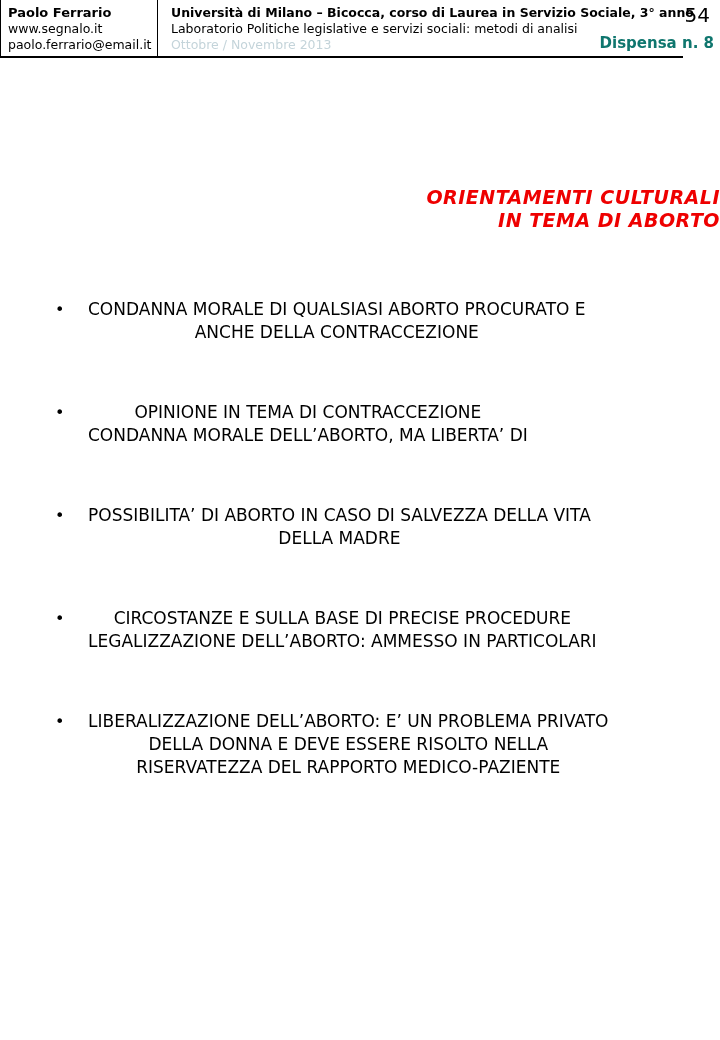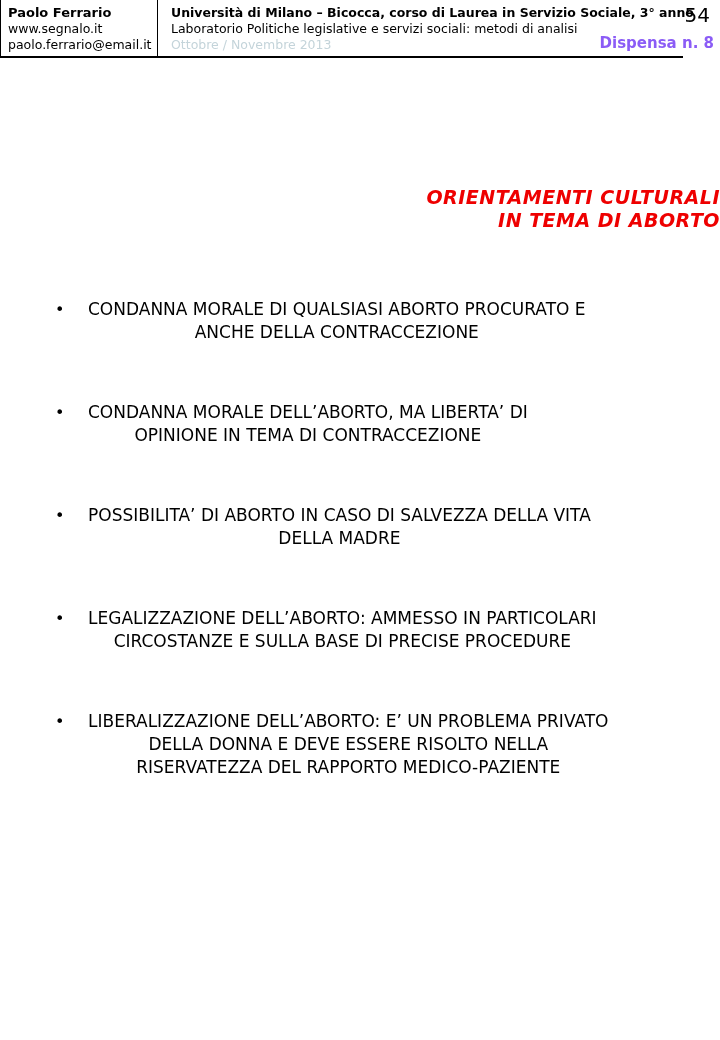--- a/index.html
+++ b/index.html
@@ -53,21 +53,21 @@
     font-size: 20px;
     font-weight: normal;
     line-height: 22px;
   }
   .dispensa {
     position: absolute;
     top: 34px;
     right: 6px;
     font-size: 15px;
     font-weight: bold;
-    color: #8b5cf6;
+    color: #0f766e;
     white-space: nowrap;
   }
 
   
   .slide-title {
     margin-top: 128px;
     text-align: right;
     color: #ee0000;
     font-weight: bold;
     font-style: italic;
@@ -131,38 +131,38 @@
     <span class="bullet-marker">•</span>
     <div class="bullet-text">
       <div class="bullet-line">CONDANNA MORALE DI QUALSIASI ABORTO PROCURATO E</div>
       <div class="bullet-line">ANCHE DELLA CONTRACCEZIONE</div>
 
     </div>
   </li>
   <li class="bullet-item">
     <span class="bullet-marker">•</span>
     <div class="bullet-text">
+      <div class="bullet-line">OPINIONE IN TEMA DI CONTRACCEZIONE</div>
       <div class="bullet-line">CONDANNA MORALE DELL’ABORTO, MA LIBERTA’ DI</div>
-      <div class="bullet-line">OPINIONE IN TEMA DI CONTRACCEZIONE</div>
 
     </div>
   </li>
   <li class="bullet-item">
     <span class="bullet-marker">•</span>
     <div class="bullet-text">
       <div class="bullet-line">POSSIBILITA’ DI ABORTO IN CASO DI SALVEZZA DELLA VITA</div>
       <div class="bullet-line">DELLA MADRE</div>
 
     </div>
   </li>
   <li class="bullet-item">
     <span class="bullet-marker">•</span>
     <div class="bullet-text">
+      <div class="bullet-line">CIRCOSTANZE E SULLA BASE DI PRECISE PROCEDURE</div>
       <div class="bullet-line">LEGALIZZAZIONE DELL’ABORTO: AMMESSO IN PARTICOLARI</div>
-      <div class="bullet-line">CIRCOSTANZE E SULLA BASE DI PRECISE PROCEDURE</div>
 
     </div>
   </li>
   <li class="bullet-item">
     <span class="bullet-marker">•</span>
     <div class="bullet-text">
       <div class="bullet-line">LIBERALIZZAZIONE DELL’ABORTO: E’ UN PROBLEMA PRIVATO</div>
       <div class="bullet-line">DELLA DONNA E DEVE ESSERE RISOLTO NELLA</div>
       <div class="bullet-line">RISERVATEZZA DEL RAPPORTO MEDICO-PAZIENTE</div>
     </div>

